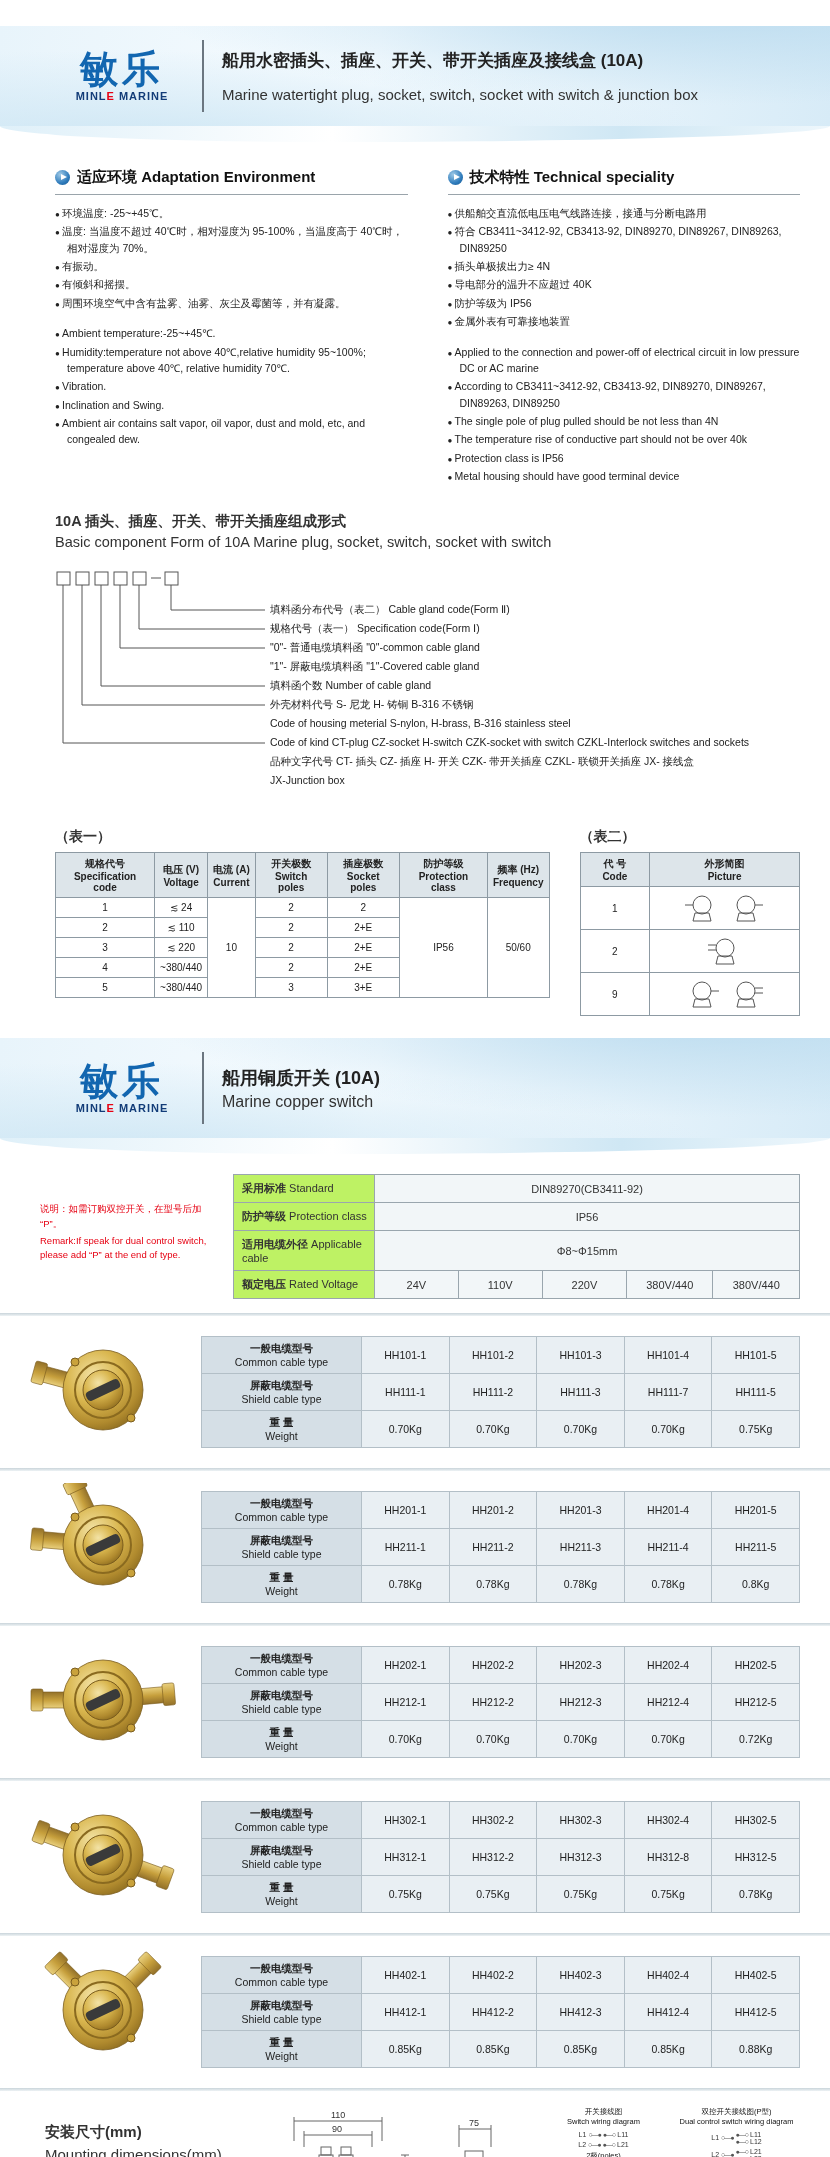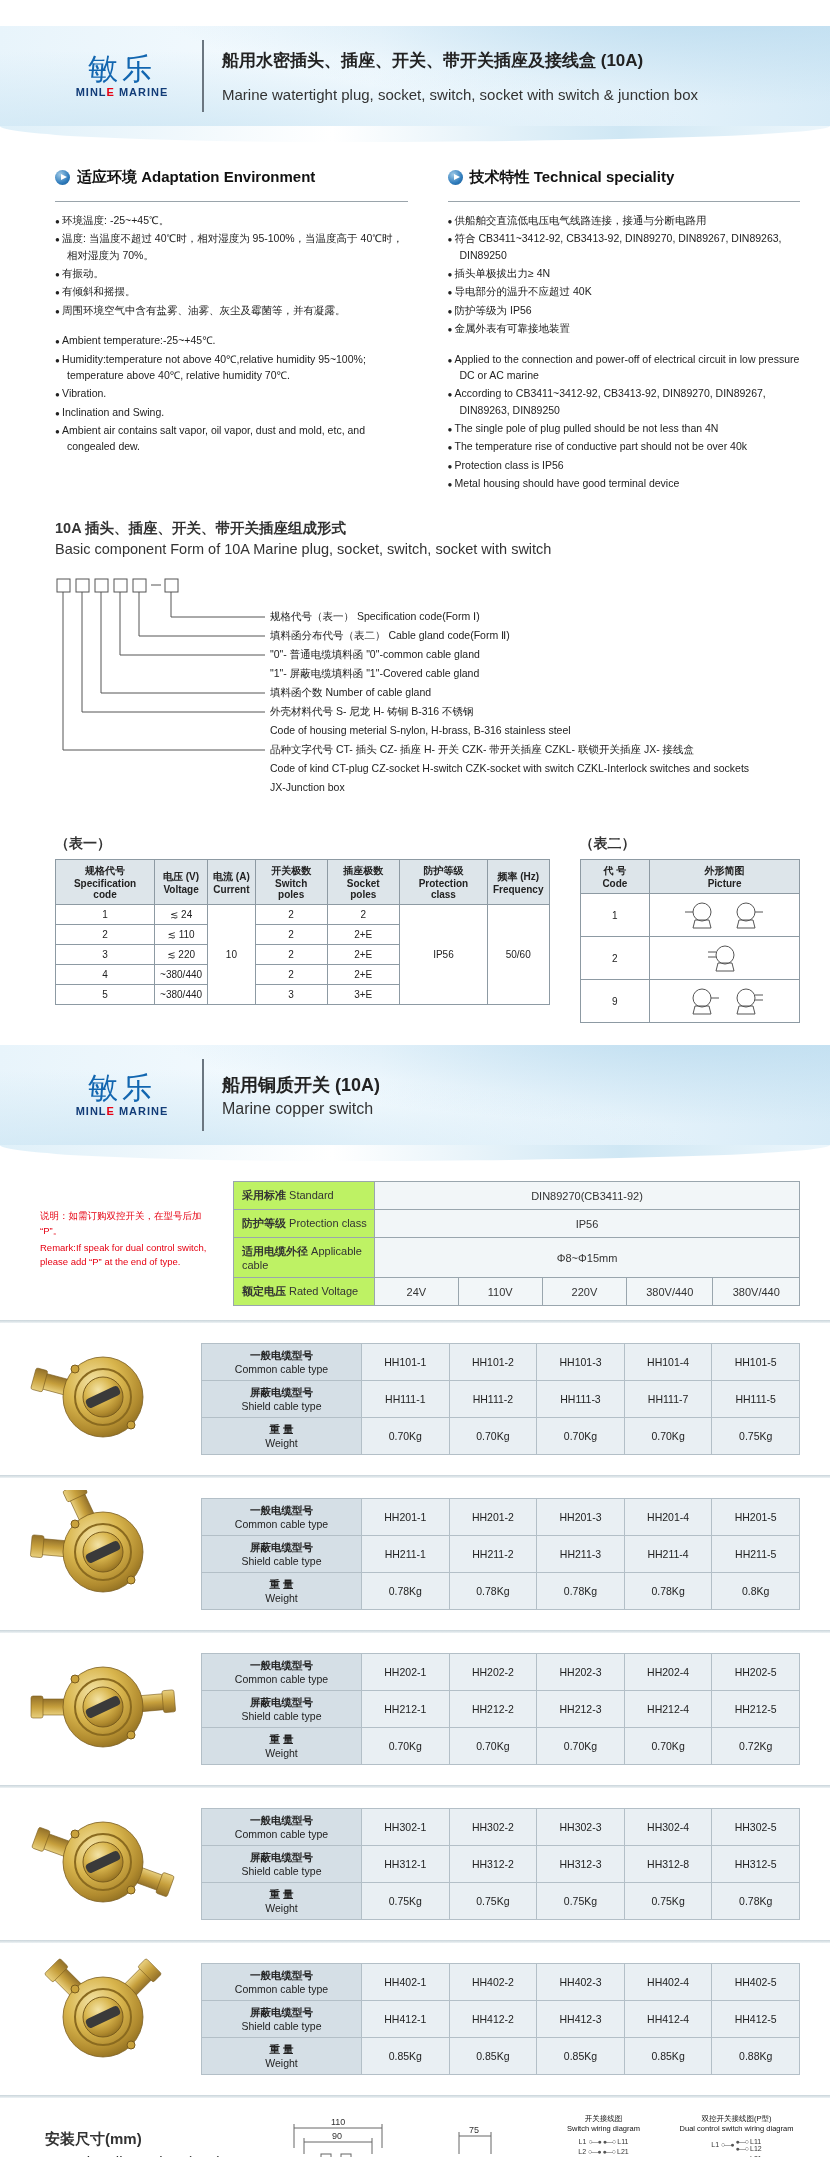--- a/index.html
+++ b/index.html
@@ -7,31 +7,31 @@
   .page { width:830px; position:relative; background:#fff; }
 
   
   .band { position:relative; height:100px; background:
     radial-gradient(120% 180% at 85% -20%, #bcdcef 0%, rgba(255,255,255,0) 55%),
     radial-gradient(120% 160% at 15% 120%, #cde6f4 0%, rgba(255,255,255,0) 60%),
     linear-gradient(100deg,#e8f4fb 0%,#f7fcff 45%,#d7ebf7 100%);
     display:flex; align-items:center; }
   .band-wave { height:16px; background:linear-gradient(90deg,#dff0f9,#ffffff 40%,#cfe7f4 75%,#eef7fc); border-radius:0 0 60% 40%/0 0 100% 100%; }
   .logo-box { width:128px; margin-left:58px; text-align:center; flex:none; }
-  .logo-cn { font-size:30px; font-weight:normal; color:#1266b0; letter-spacing:4px; line-height:1; }
+  .logo-cn { font-size:38px; font-weight:bold; color:#1266b0; letter-spacing:4px; line-height:1; }
   .logo-en { font-size:11px; font-weight:bold; color:#123c78; letter-spacing:1px; margin-top:2px; }
   .logo-en .red-e { color:#e60012; }
   .v-divider { width:2px; height:72px; background:#6b7680; margin:0 18px 0 16px; flex:none; }
   .head-titles .t-cn { font-size:17px; font-weight:bold; color:#222; }
   .head-titles .t-en { font-size:15px; color:#333; margin-top:14px; }
 
   
   .cols { display:flex; padding:26px 30px 10px 55px; gap:40px; }
   .col { flex:1; }
-  .sec-head { display:flex; align-items:center; gap:7px; border-bottom:1px solid #9aa4ab; padding-bottom:14px; margin-bottom:10px; }
+  .sec-head { display:flex; align-items:center; gap:7px; border-bottom:1px solid #9aa4ab; padding-bottom:7px; margin-bottom:10px; }
   .play-icon { width:15px; height:15px; border-radius:50%; flex:none;
     background:radial-gradient(circle at 35% 30%, #9fc9e6 0%, #2f7cbc 60%, #15568e 100%); position:relative; }
   .play-icon::after { content:""; position:absolute; left:6px; top:4px; border-left:6px solid #fff; border-top:3.5px solid transparent; border-bottom:3.5px solid transparent; }
   .sec-title { font-size:15px; font-weight:bold; color:#111; }
   .bullet { font-size:10.5px; line-height:1.55; padding-left:12px; text-indent:-12px; margin-bottom:2px; color:#222; }
   .bullet::before { content:"● "; font-size:8px; }
   .blank-gap { height:12px; }
 
   
   .compform { padding:16px 12px 0 55px; }
@@ -184,29 +184,29 @@
           <rect x="110" y="6" width="13" height="13"></rect>
           <polyline points="116,19 116,44 210,44"></polyline>
           <polyline points="84,19 84,63 210,63"></polyline>
           <polyline points="65,19 65,82 210,82"></polyline>
           <polyline points="46,19 46,120 210,120"></polyline>
           <polyline points="27,19 27,139 210,139"></polyline>
           <polyline points="8,19 8,177 210,177"></polyline>
         </g>
       </svg>
       <div class="codelabels">
+          <div class="cl">填料函分布代号（表二） Cable gland code(Form Ⅱ)</div>
           <div class="cl">规格代号（表一） Specification code(Form Ⅰ)</div>
-          <div class="cl">填料函分布代号（表二） Cable gland code(Form Ⅱ)</div>
           <div class="cl">"0"- 普通电缆填料函  "0"-common cable gland</div>
           <div class="cl">"1"- 屏蔽电缆填料函  "1"-Covered cable gland</div>
           <div class="cl">填料函个数 Number of cable gland</div>
           <div class="cl">外壳材料代号 S- 尼龙 H- 铸铜 B-316 不锈钢</div>
           <div class="cl">Code of housing meterial S-nylon, H-brass, B-316 stainless steel</div>
+          <div class="cl">Code of kind CT-plug CZ-socket H-switch CZK-socket with switch CZKL-Interlock switches and sockets</div>
           <div class="cl">品种文字代号 CT- 插头 CZ- 插座 H- 开关 CZK- 带开关插座 CZKL- 联锁开关插座 JX- 接线盒</div>
-          <div class="cl">Code of kind CT-plug CZ-socket H-switch CZK-socket with switch CZKL-Interlock switches and sockets</div>
           <div class="cl">JX-Junction box</div>
         </div>
     </div>
   </div>
 
   <div class="forms">
     <div>
       <div class="formcap">（表一）</div>
       <table class="grid">
         <thead>

